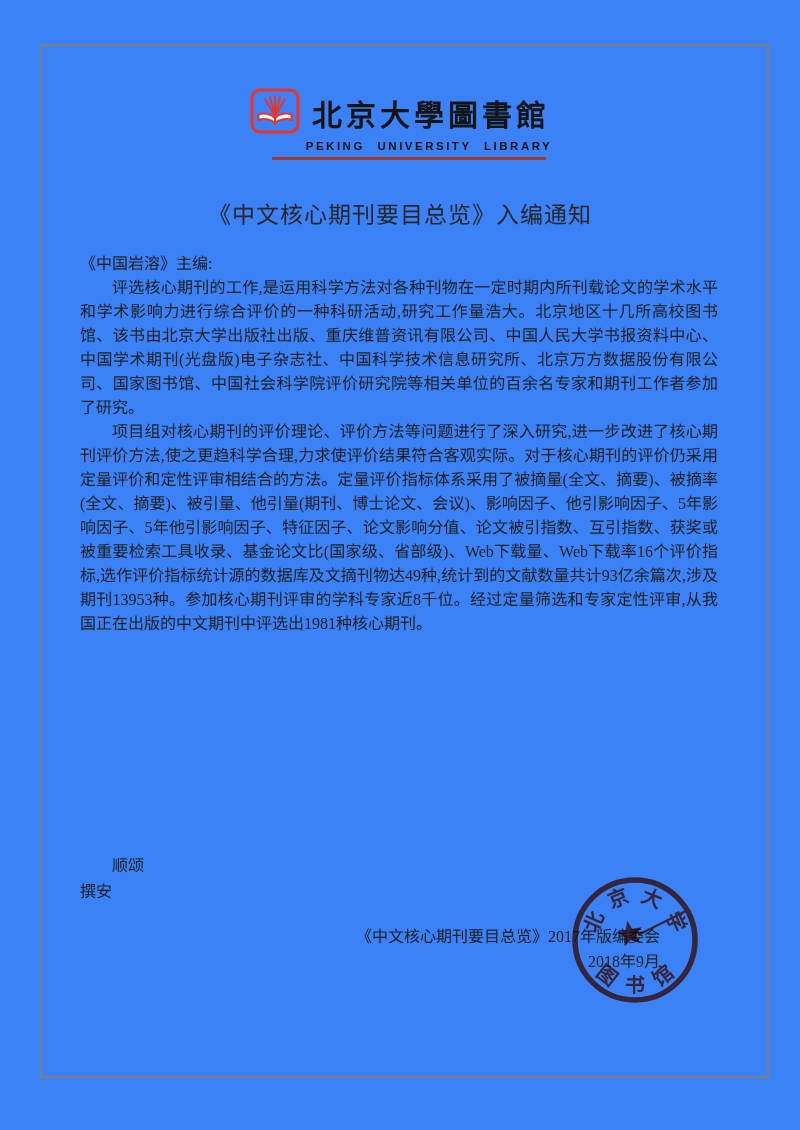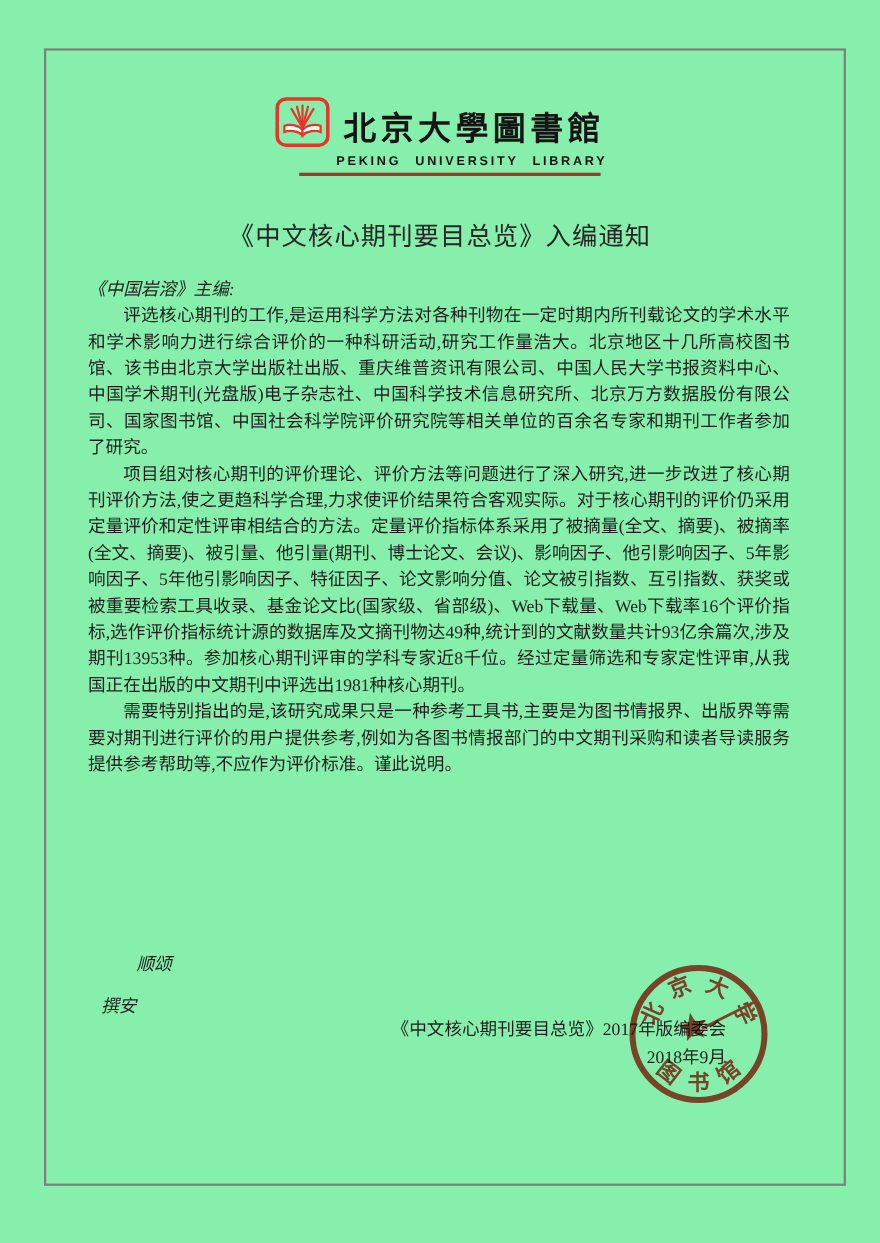--- a/index.html
+++ b/index.html
@@ -1,17 +1,17 @@
 <!DOCTYPE html>
 <html lang="zh-CN"><head>
 <meta charset="utf-8">
 <style>
   html,body{margin:0;padding:0;background:#ffffff;}
   .page{
-    position:relative;width:800px;height:1130px;background:#86efac;overflow:hidden;
+    position:relative;width:800px;height:1130px;background:#3b82f6;overflow:hidden;
     font-family:"Liberation Serif","DejaVu Serif",serif;color:#1e1e1e;
   }
   .frame{
     position:absolute;left:40px;top:44px;width:729px;height:1034px;
     box-sizing:border-box;border:2px solid #7e7e7c;
   }
   
   .header{position:absolute;left:0;top:88px;width:800px;display:flex;flex-direction:column;align-items:center;}
   .logo-row{display:flex;align-items:center;gap:12px;}
   .logo-icon{width:50px;height:46px;}
@@ -26,24 +26,24 @@
   }
   .rule{position:absolute;left:272px;top:157px;width:274px;height:3px;background:#9e3a2a;}
   
   .title{
     position:absolute;left:0;top:196px;width:800px;text-align:center;
     font-size:23px;color:#262626;letter-spacing:1px;
   }
   
   .letter{position:absolute;left:80px;top:252px;width:638px;font-size:16px;line-height:24px;}
   .letter p{margin:0;text-align:justify;text-indent:2em;}
-  .letter p.salutation{text-indent:0;font-style:italic;}
+  .letter p.salutation{text-indent:0;}
   .closing{position:absolute;left:80px;top:853px;font-size:16px;line-height:26px;}
   .closing .l1{text-indent:2em;}
-  .closing div{margin:12px;font-style:italic;}
+  .closing div{margin:0;}
   
   .signature{position:absolute;left:80px;top:924px;width:580px;text-align:right;font-size:16px;line-height:25px;}
   .signature div{white-space:nowrap;}
   
   .seal{
     position:absolute;left:563px;top:868px;width:144px;height:144px;
     mix-blend-mode:multiply;opacity:0.9;pointer-events:none;
   }
   .seal text{
     font-family:"Liberation Serif","DejaVu Serif",serif;font-weight:bold;font-size:20px;
@@ -80,21 +80,20 @@
   <div class="rule"></div>
 
   
   <div class="title">《中文核心期刊要目总览》入编通知</div>
 
   
   <div class="letter">
     <p class="salutation">《中国岩溶》主编:</p>
     <p>评选核心期刊的工作,是运用科学方法对各种刊物在一定时期内所刊载论文的学术水平和学术影响力进行综合评价的一种科研活动,研究工作量浩大。北京地区十几所高校图书馆、该书由北京大学出版社出版、重庆维普资讯有限公司、中国人民大学书报资料中心、中国学术期刊(光盘版)电子杂志社、中国科学技术信息研究所、北京万方数据股份有限公司、国家图书馆、中国社会科学院评价研究院等相关单位的百余名专家和期刊工作者参加了研究。</p>
     <p>项目组对核心期刊的评价理论、评价方法等问题进行了深入研究,进一步改进了核心期刊评价方法,使之更趋科学合理,力求使评价结果符合客观实际。对于核心期刊的评价仍采用定量评价和定性评审相结合的方法。定量评价指标体系采用了被摘量(全文、摘要)、被摘率(全文、摘要)、被引量、他引量(期刊、博士论文、会议)、影响因子、他引影响因子、5年影响因子、5年他引影响因子、特征因子、论文影响分值、论文被引指数、互引指数、获奖或被重要检索工具收录、基金论文比(国家级、省部级)、Web下载量、Web下载率16个评价指标,选作评价指标统计源的数据库及文摘刊物达49种,统计到的文献数量共计93亿余篇次,涉及期刊13953种。参加核心期刊评审的学科专家近8千位。经过定量筛选和专家定性评审,从我国正在出版的中文期刊中评选出1981种核心期刊。</p>
-    <p>需要特别指出的是,该研究成果只是一种参考工具书,主要是为图书情报界、出版界等需要对期刊进行评价的用户提供参考,例如为各图书情报部门的中文期刊采购和读者导读服务提供参考帮助等,不应作为评价标准。谨此说明。</p>
   </div>
 
   
   <div class="closing">
     <div class="l1">顺颂</div>
     <div class="l2">撰安</div>
   </div>
 
   
   <div class="signature">

